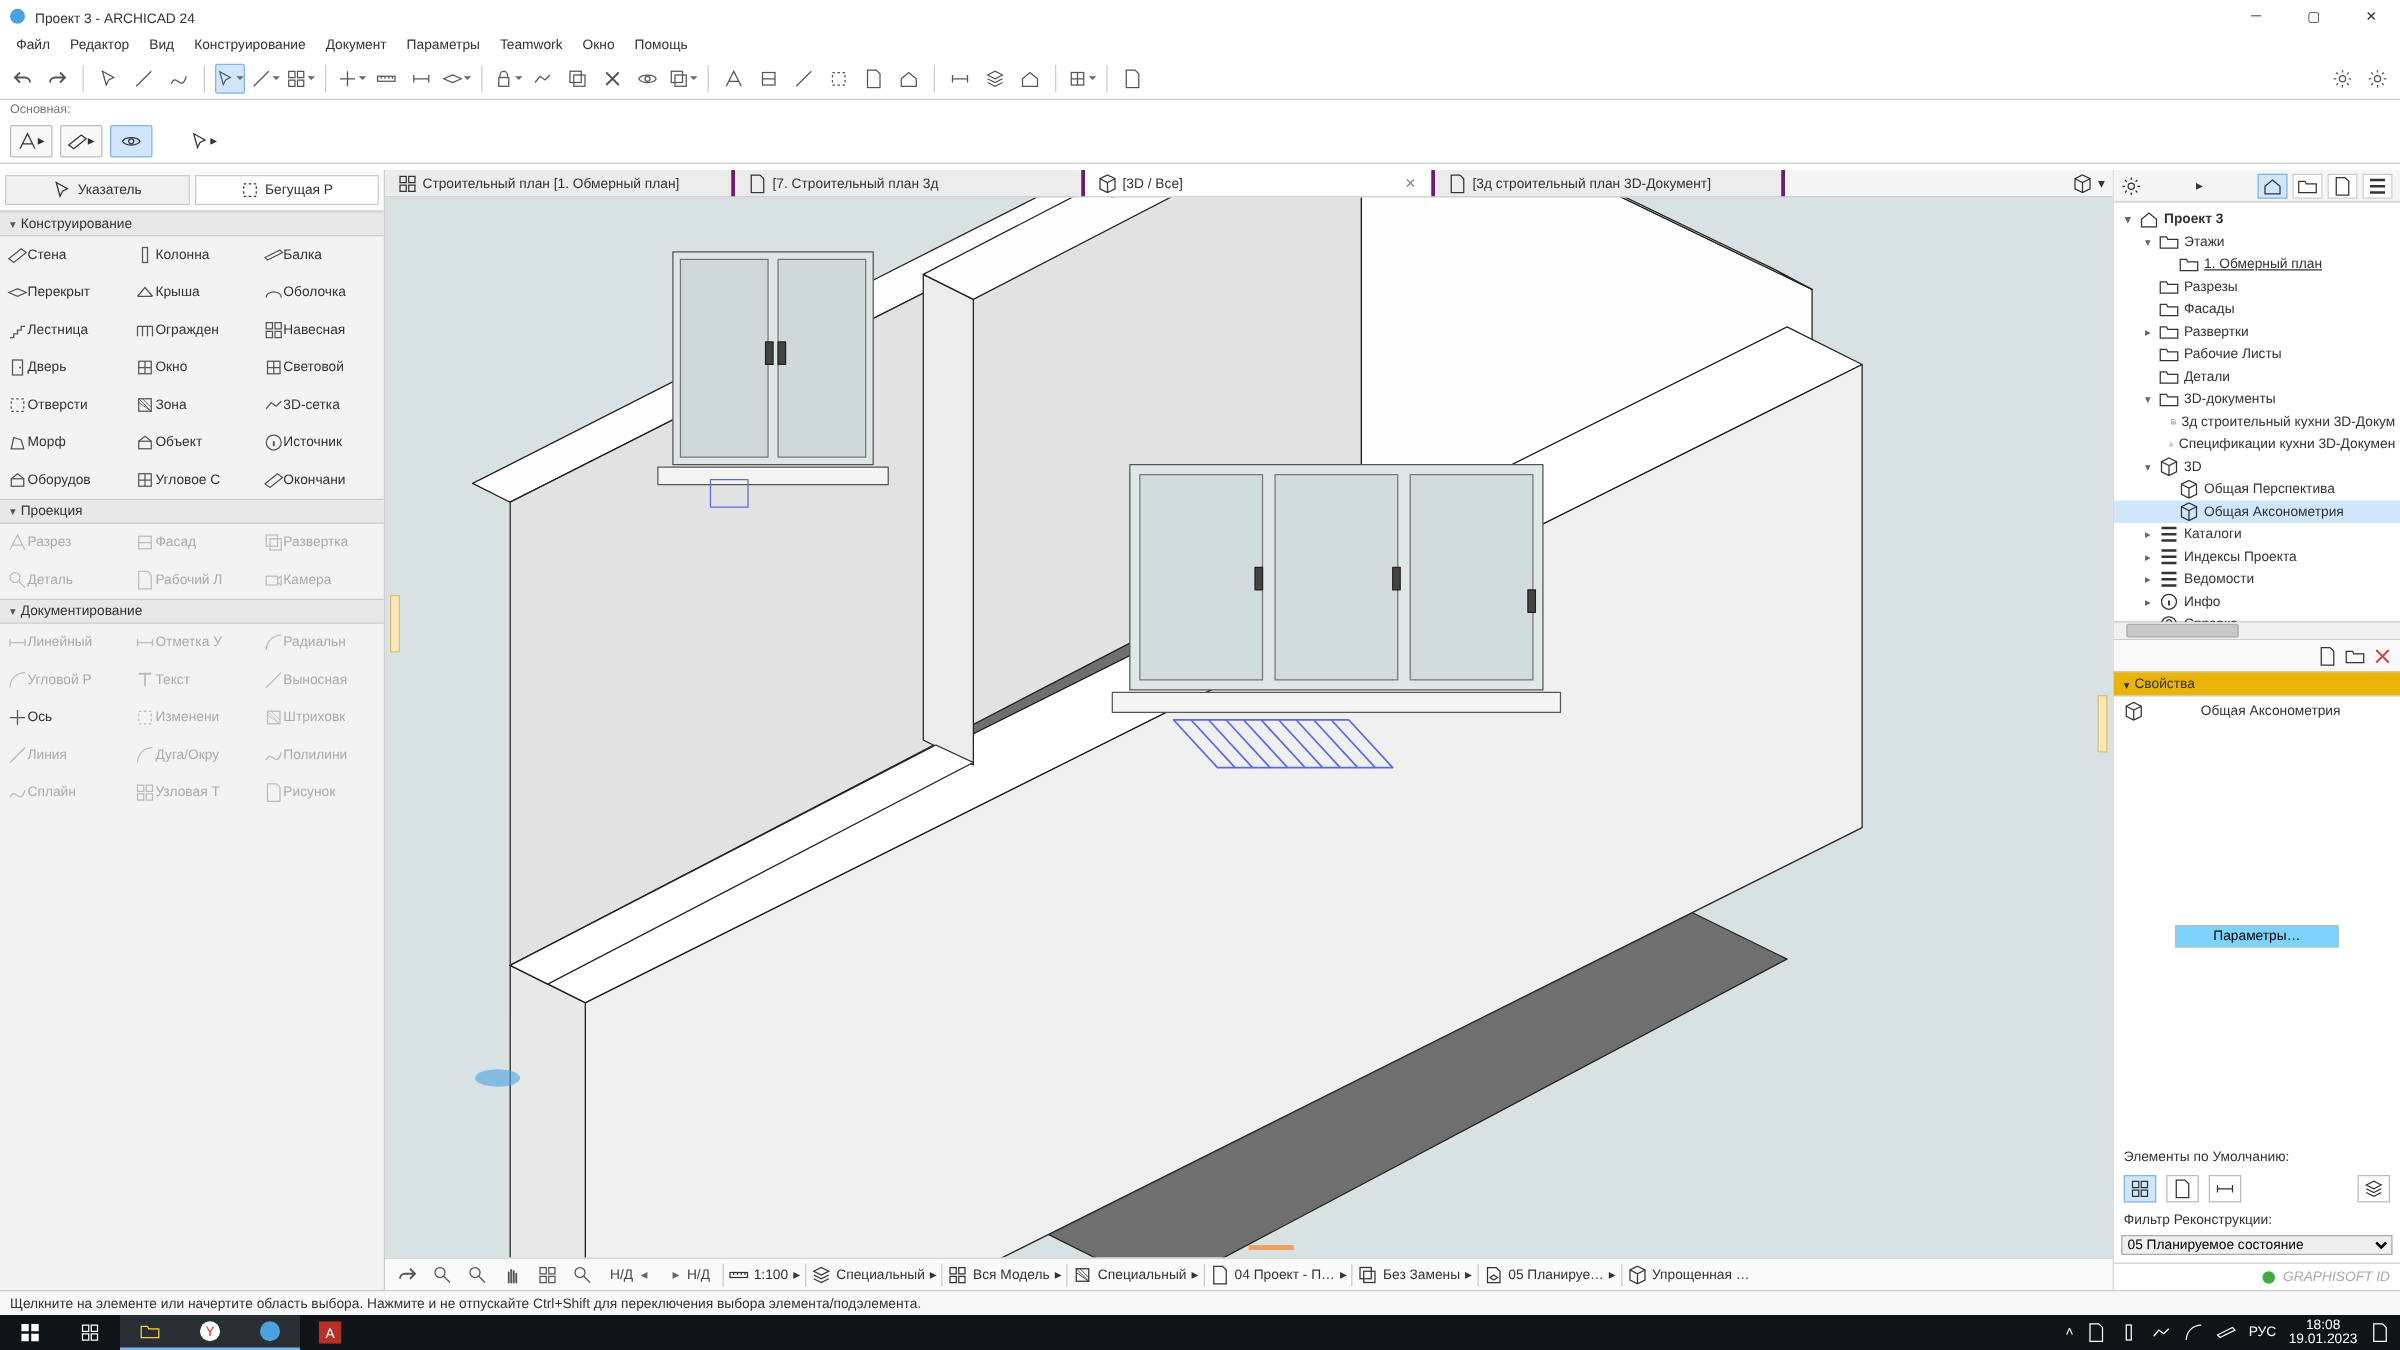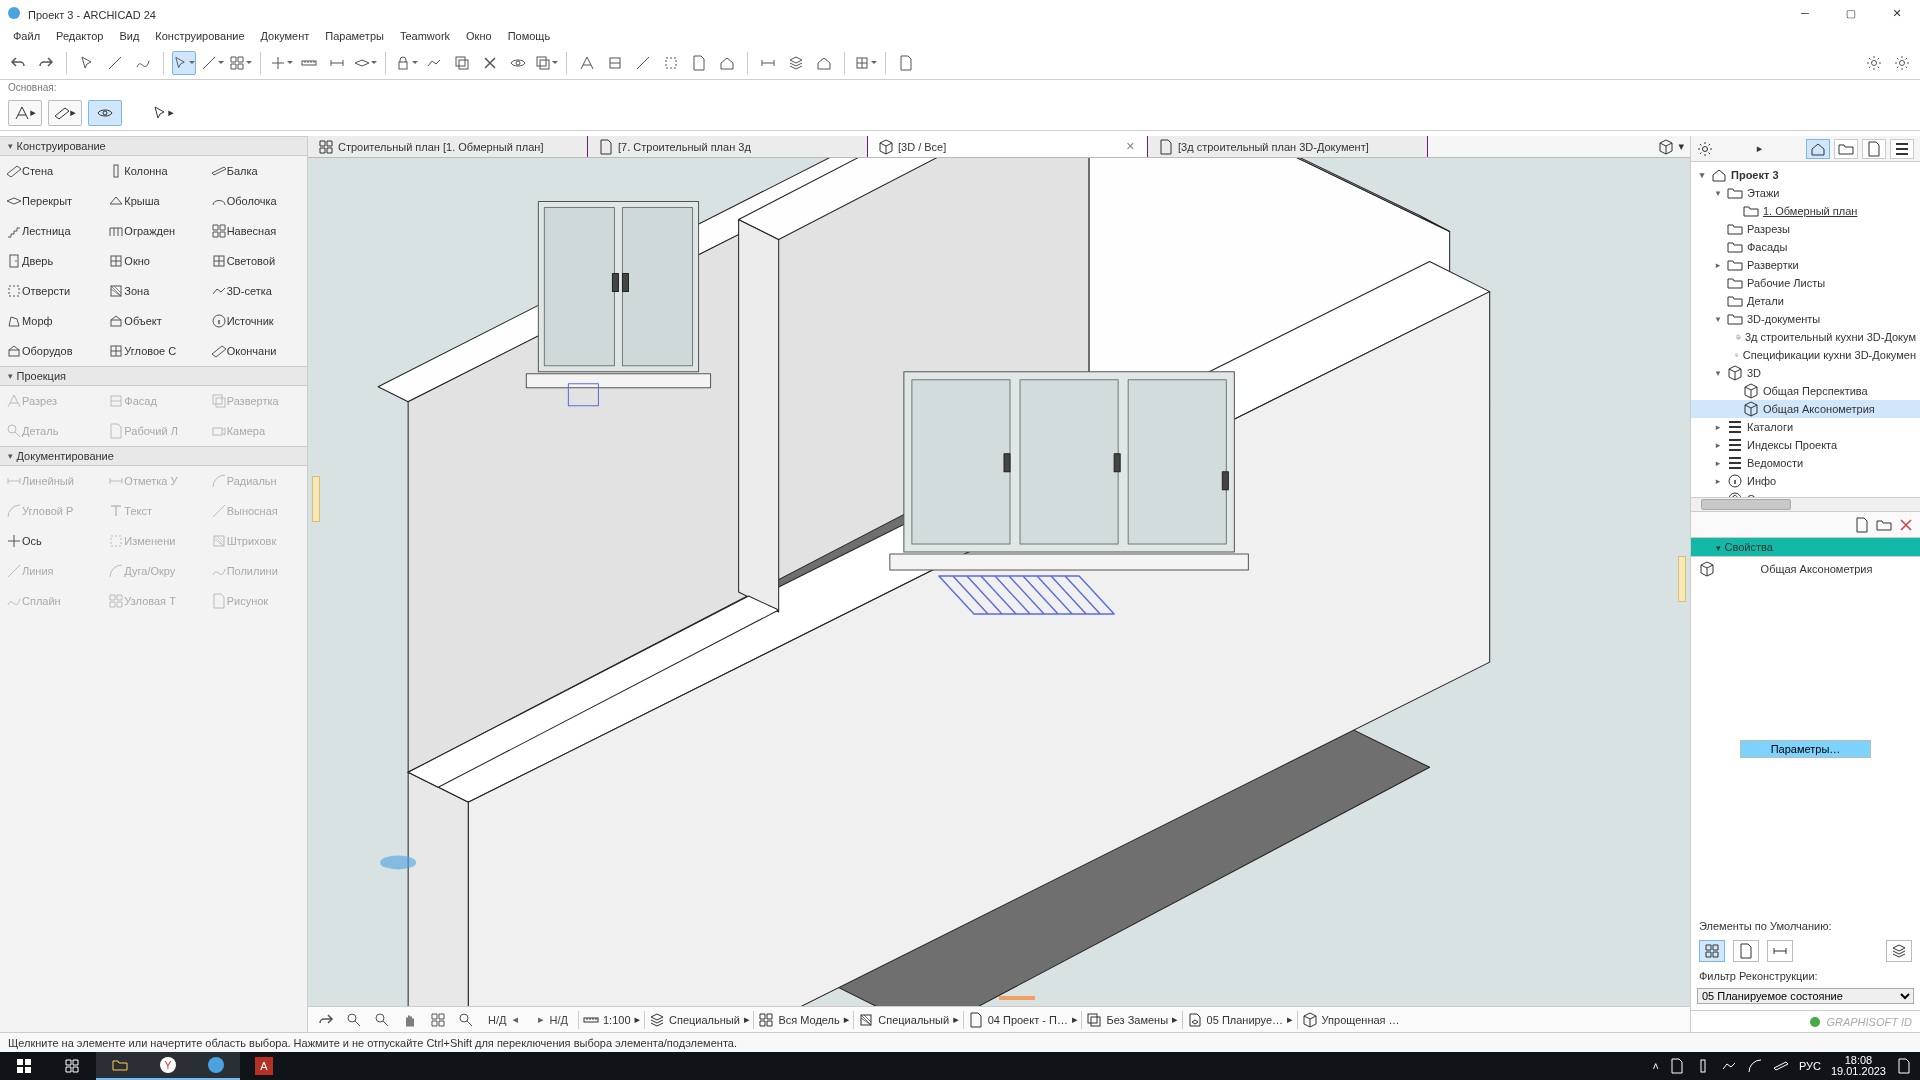--- a/index.html
+++ b/index.html
@@ -46,21 +46,21 @@
 .cathead::before { content:"▾"; font-size:9px; color:#555; }
 .toolgrid { display:grid; grid-template-columns:1fr 1fr 1fr; }
 .tool { height:30px; display:flex; align-items:center; gap:0; padding:0 6px; font-size:11px; overflow:hidden; white-space:nowrap; color:#333;text-align:center; }
 .tool.dis { color:#aaa; }
 .tool .ic { flex-shrink:0; color:#555; }
 .tool.dis .ic { color:#bbb; }
 .tool.full { grid-column:1/4; }
 
 
 .tabs { height:22px; display:flex; align-items:stretch; border-bottom:1px solid #bbb; background:#f5f5f5; }
-.tab { display:flex; align-items:center; gap:4px; padding:0 10px; border-right:1px solid #701a75; background:#ececec; font-size:11px; min-width:280px; }
+.tab { display:flex; align-items:center; gap:4px; padding:0 10px; border-right:3px solid #701a75; background:#ececec; font-size:11px; min-width:280px; }
 .tab.active { background:#fff; }
 .tab .x { margin-left:auto; color:#888; padding:0 2px; }
 .tabend { margin-left:auto; display:flex; align-items:center; padding:0 6px; gap:4px; }
 
 
 .viewport { flex:1; background:#d9e2e2; position:relative; overflow:hidden; }
 .viewport svg { width:100%; height:100%; }
 
 
 .qopts { height:26px; border-top:1px solid #ccc; display:flex; align-items:center; padding:0 6px; gap:4px; background:#fafafa; font-size:11px; }
@@ -75,21 +75,21 @@
 .navhead .tabic.active { background:#cfe6fb; border-color:#7db7e8; }
 .tree { flex:1; overflow:auto; font-size:11px; padding:4px 0; }
 .tn { display:flex; align-items:center; gap:4px; padding:1px 4px; white-space:nowrap; }
 .tn .tw { display:inline-block; width:10px; text-align:center; color:#666; font-size:9px; }
 .tn.sel { background:#cfe6fb; }
 .tn.bold { font-weight:600; }
 .treesb { height:14px; border-top:1px solid #ccc; background:#f0f0f0; position:relative; }
 .treesb .thumb { position:absolute; left:10px; top:1px; height:11px; width:90px; background:#c8c8c8; border:1px solid #aaa; border-radius:2px; }
 .treerow2 { height:26px; border-top:1px solid #ccc; display:flex; align-items:center; justify-content:flex-end; gap:6px; padding:0 6px; background:#f9f9f9; }
 
-.prophead { background:#14b8a6; border-top:1px solid #ccc; border-bottom:1px solid #ccc; padding:3px 25px; display:flex; align-items:flex-end; gap:4px; }
+.prophead { background:#eab308; border-top:1px solid #ccc; border-bottom:1px solid #ccc; padding:3px 8px; display:flex; align-items:flex-end; gap:4px; }
 .prophead::before { content:"▾"; font-size:9px; }
 .proprow { padding:4px 8px; display:flex; align-items:center; gap:6px; }
 .proprow.center { justify-content:center; }
 .propbtn { border:1px solid #bbb; background:#7dd3fc; padding:2px 30px; font-size:11px;text-align:center; }
 .lbl2 { padding:4px 8px; font-size:11px; color:#333; }
 .btnrow { display:flex; gap:8px; padding:4px 8px; align-items:center; }
 .minibox { width:26px; height:22px; border:1px solid #bbb; background:#fff; display:flex; align-items:center; justify-content:center; }
 select.filter { width:calc(100% - 12px); margin:2px 6px 6px; font-size:11px; height:16px; border:1px solid #aaa; }
 .gsid { height:22px; border-top:1px solid #ccc; display:flex; align-items:center; justify-content:flex-end; padding:0 8px; color:#aaa; font-style:italic; font-size:11px; gap:6px; }
 
@@ -544,20 +544,38 @@
   <div class="subbtn" style="border:none;background:none"><span class="ic">
         <svg>
           <use href="#i-pointer"></use>
         </svg>
       </span>▸</div>
 </div>
 
 <div class="work">
 
   <div class="leftpanel">
+    <div class="selrow">
+      <div class="selbtn prim">
+          <span class="ic">
+            <svg>
+              <use href="#i-pointer"></use>
+            </svg>
+          </span>
+          <span>Указатель</span>
+        </div>
+      <div class="selbtn">
+          <span class="ic">
+            <svg>
+              <use href="#i-marquee"></use>
+            </svg>
+          </span>
+          <span>Бегущая Р</span>
+        </div>
+    </div>
     <div id="toolbox">
         <div class="cathead">Конструирование</div>
         <div class="toolgrid">
           <div class="tool">
             <span class="ic">
               <svg>
                 <use href="#i-wall"></use>
               </svg>
             </span>
             <span>Стена</span>

